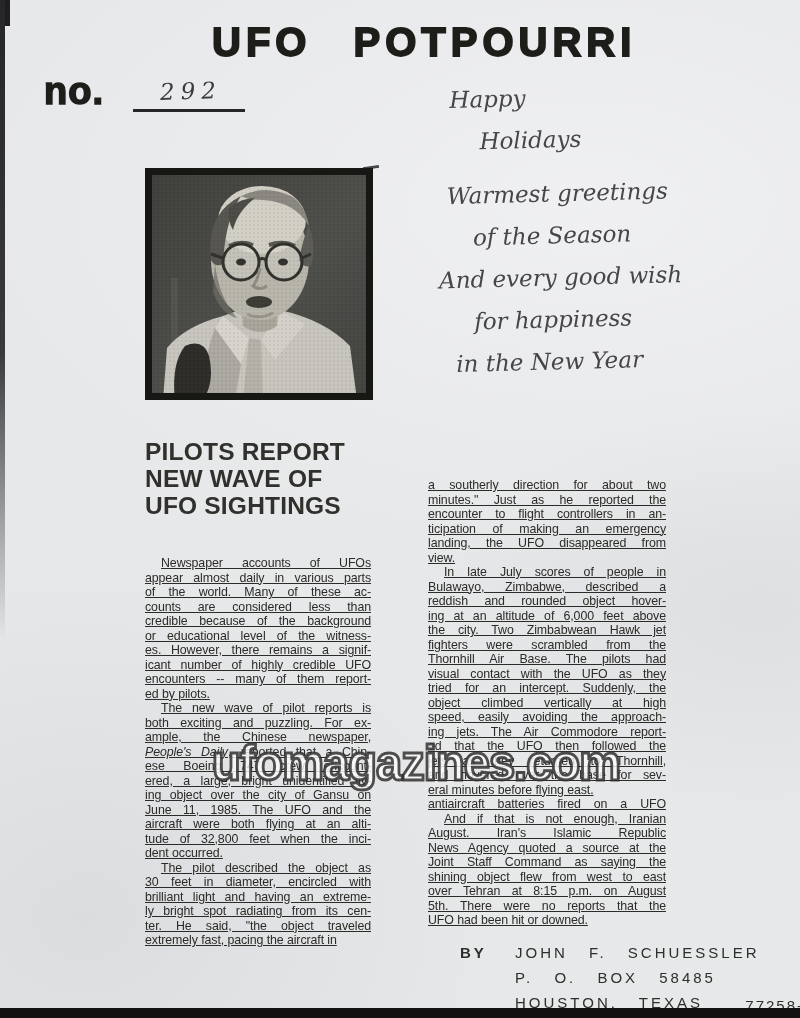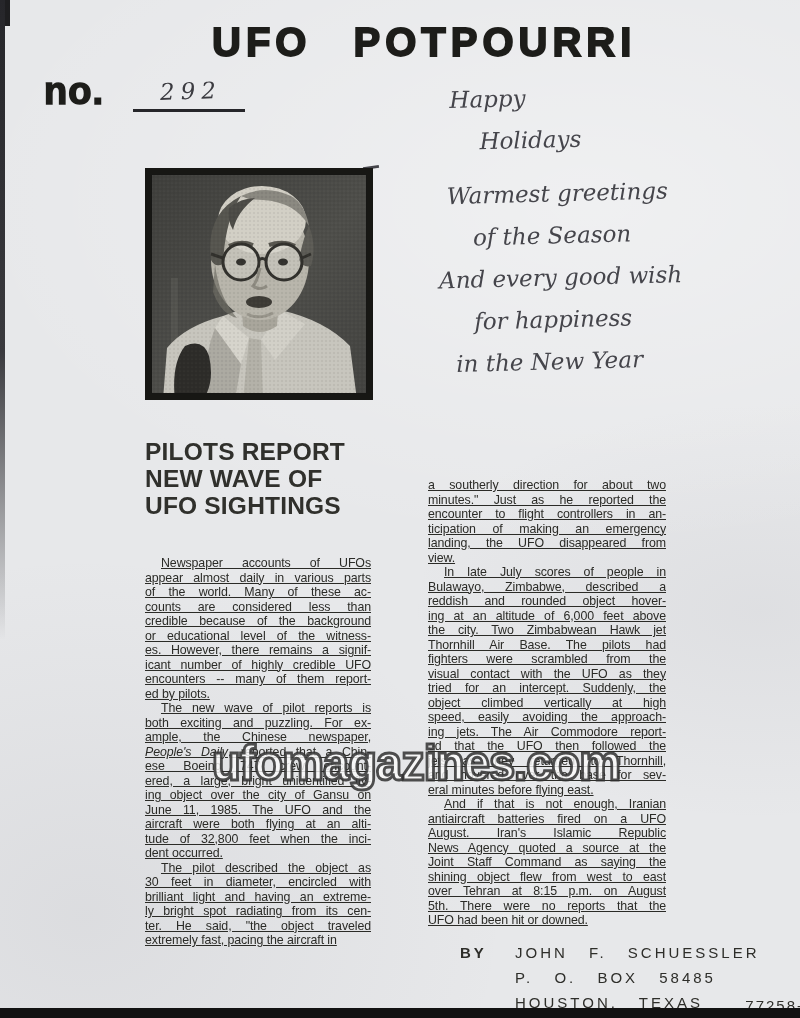--- a/index.html
+++ b/index.html
@@ -212,33 +212,33 @@
       <div class="tl">minutes." Just as he reported the</div>
       <div class="tl">encounter to flight controllers in an-</div>
       <div class="tl">ticipation of making an emergency</div>
       <div class="tl">landing, the UFO disappeared from</div>
       <div class="tl last">view.</div>
       <div class="tl ind">In late July scores of people in</div>
       <div class="tl">Bulawayo, Zimbabwe, described a</div>
       <div class="tl">reddish and rounded object hover-</div>
       <div class="tl">ing at an altitude of 6,000 feet above</div>
       <div class="tl">the city. Two Zimbabwean Hawk jet</div>
+      <div class="tl">fighters were scrambled from the</div>
       <div class="tl">Thornhill Air Base. The pilots had</div>
-      <div class="tl">fighters were scrambled from the</div>
       <div class="tl">visual contact with the UFO as they</div>
       <div class="tl">tried for an intercept. Suddenly, the</div>
       <div class="tl">object climbed vertically at high</div>
       <div class="tl">speed, easily avoiding the approach-</div>
       <div class="tl">ing jets. The Air Commodore report-</div>
       <div class="tl">ed that the UFO then followed the</div>
       <div class="tl">jets as they returned to Thornhill,</div>
       <div class="tl">and hovered over the base for sev-</div>
       <div class="tl last">eral minutes before flying east.</div>
+      <div class="tl">antiaircraft batteries fired on a UFO</div>
       <div class="tl ind">And if that is not enough, Iranian</div>
-      <div class="tl">antiaircraft batteries fired on a UFO</div>
       <div class="tl">August. Iran's Islamic Republic</div>
       <div class="tl">News Agency quoted a source at the</div>
       <div class="tl">Joint Staff Command as saying the</div>
       <div class="tl">shining object flew from west to east</div>
       <div class="tl">over Tehran at 8:15 p.m. on August</div>
       <div class="tl">5th. There were no reports that the</div>
       <div class="tl last">UFO had been hit or downed.</div>
     </div>
 
   <div class="watermark">ufomagazines.com</div>

